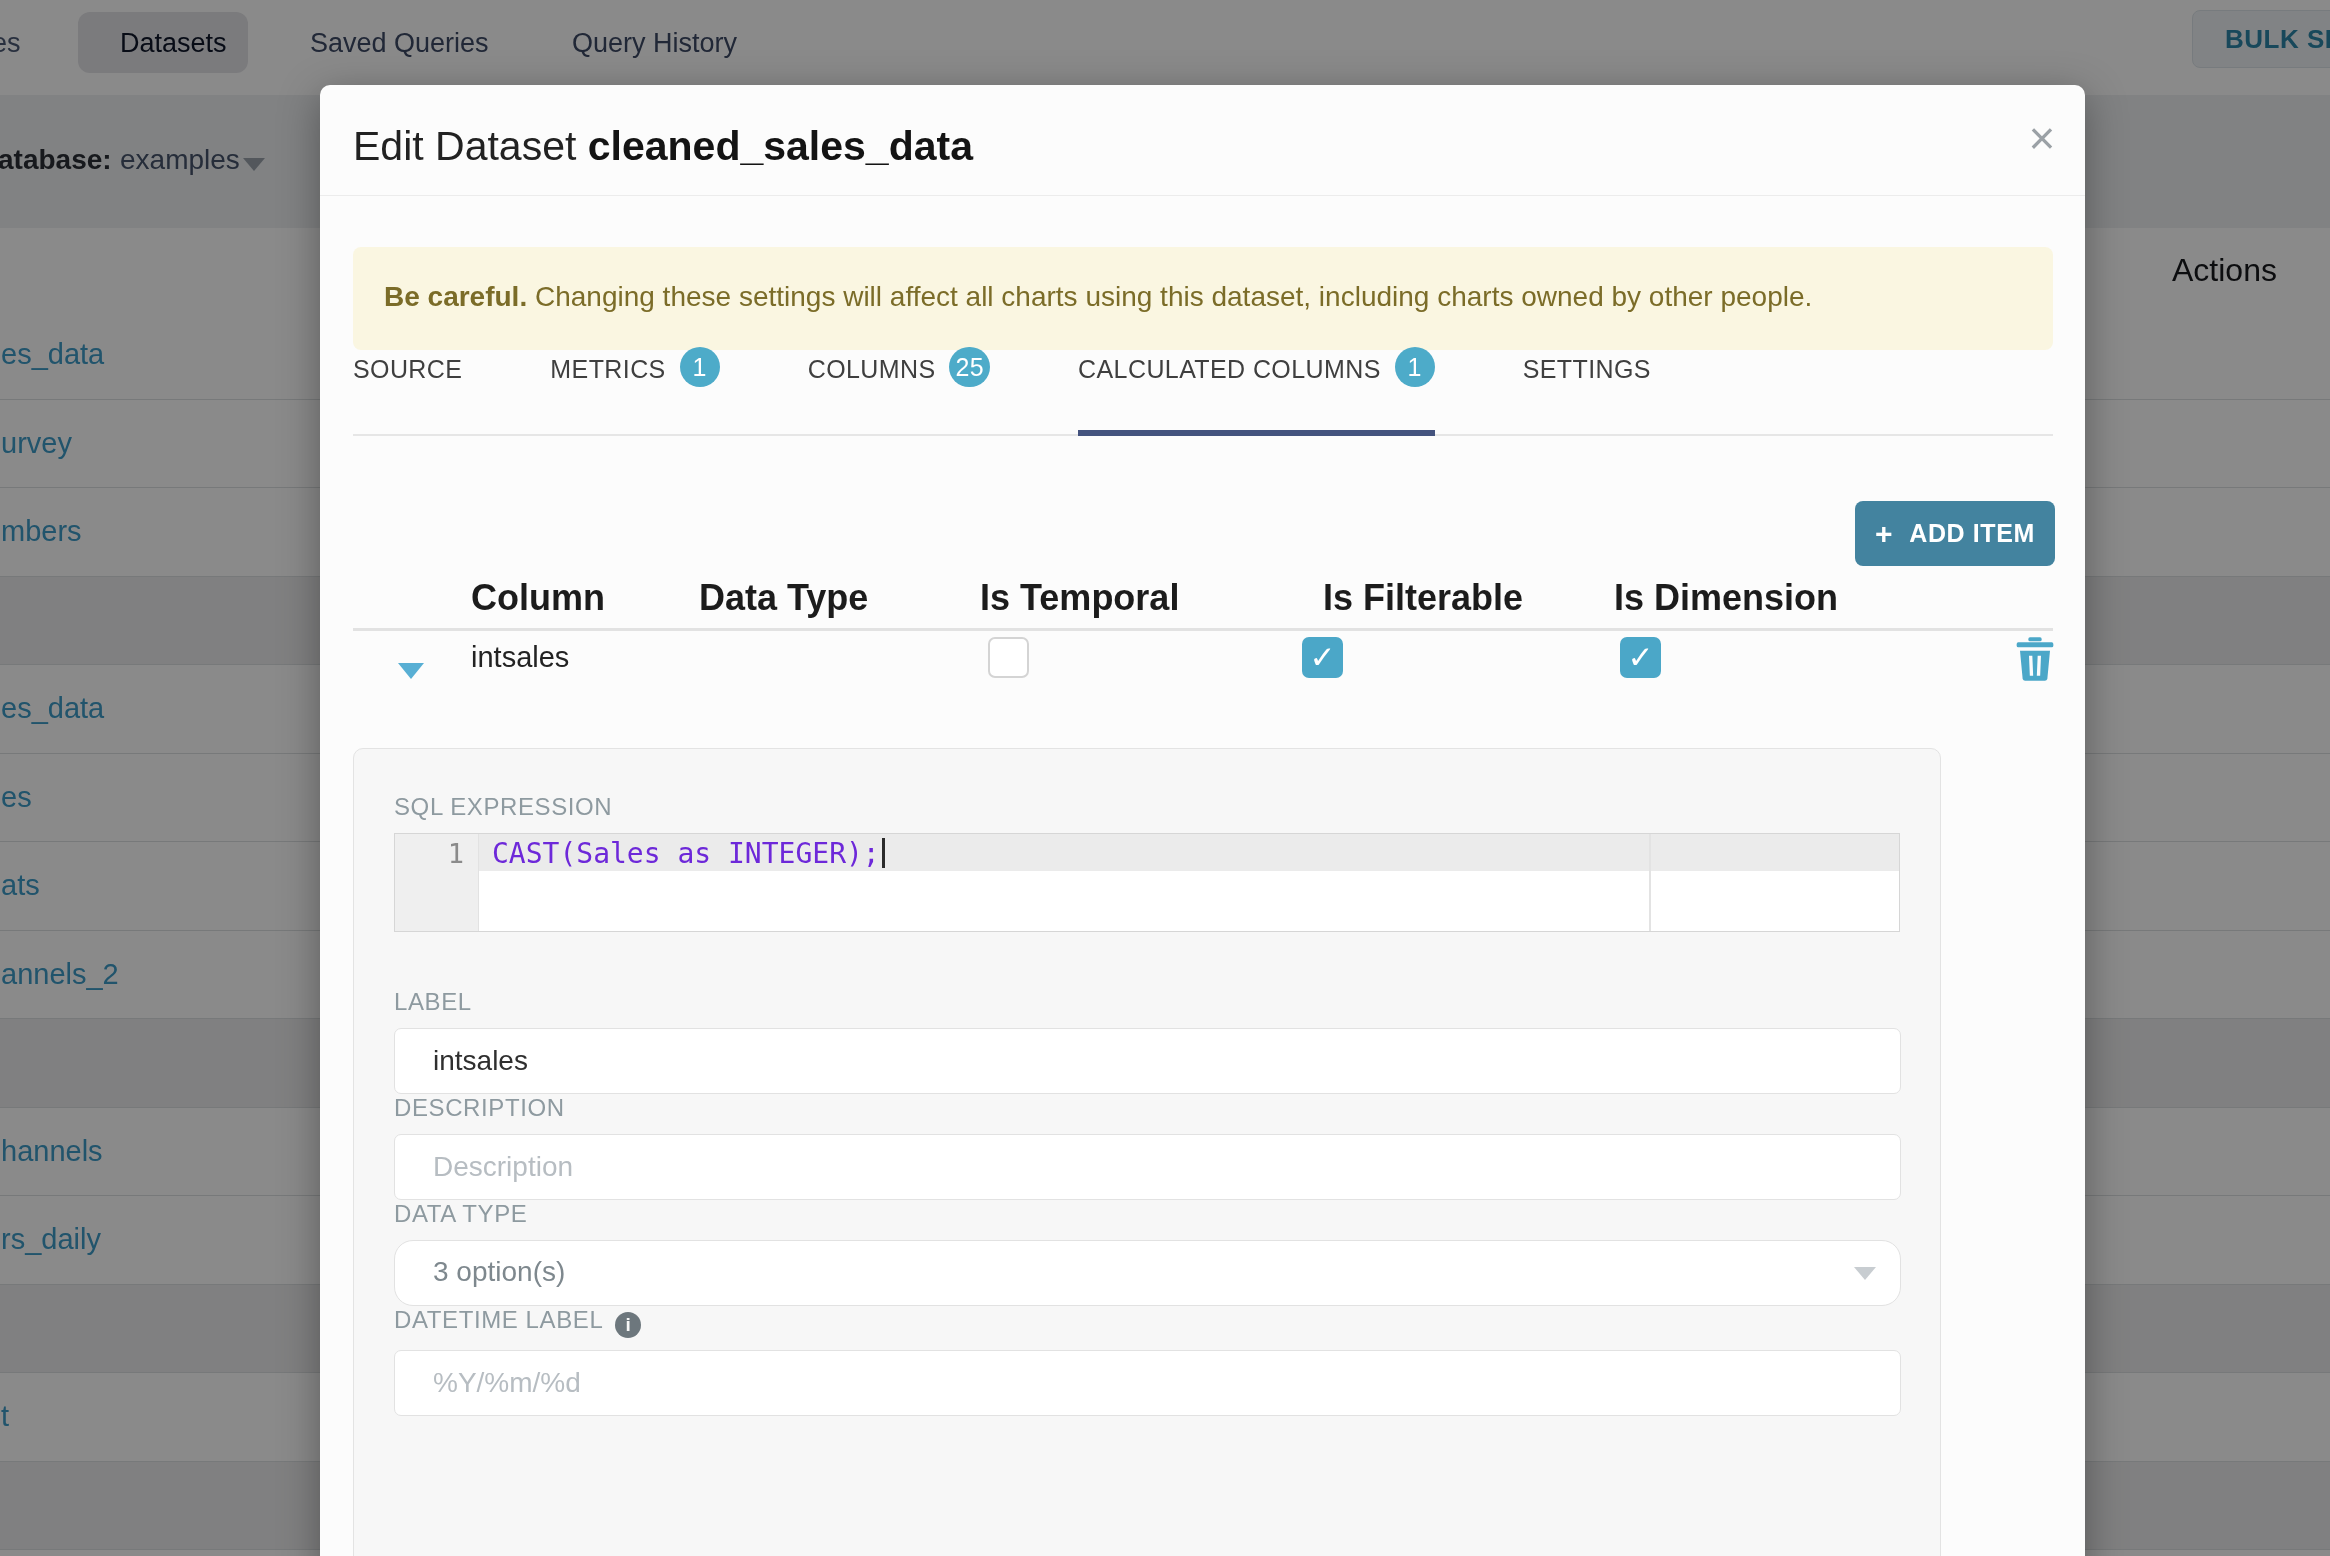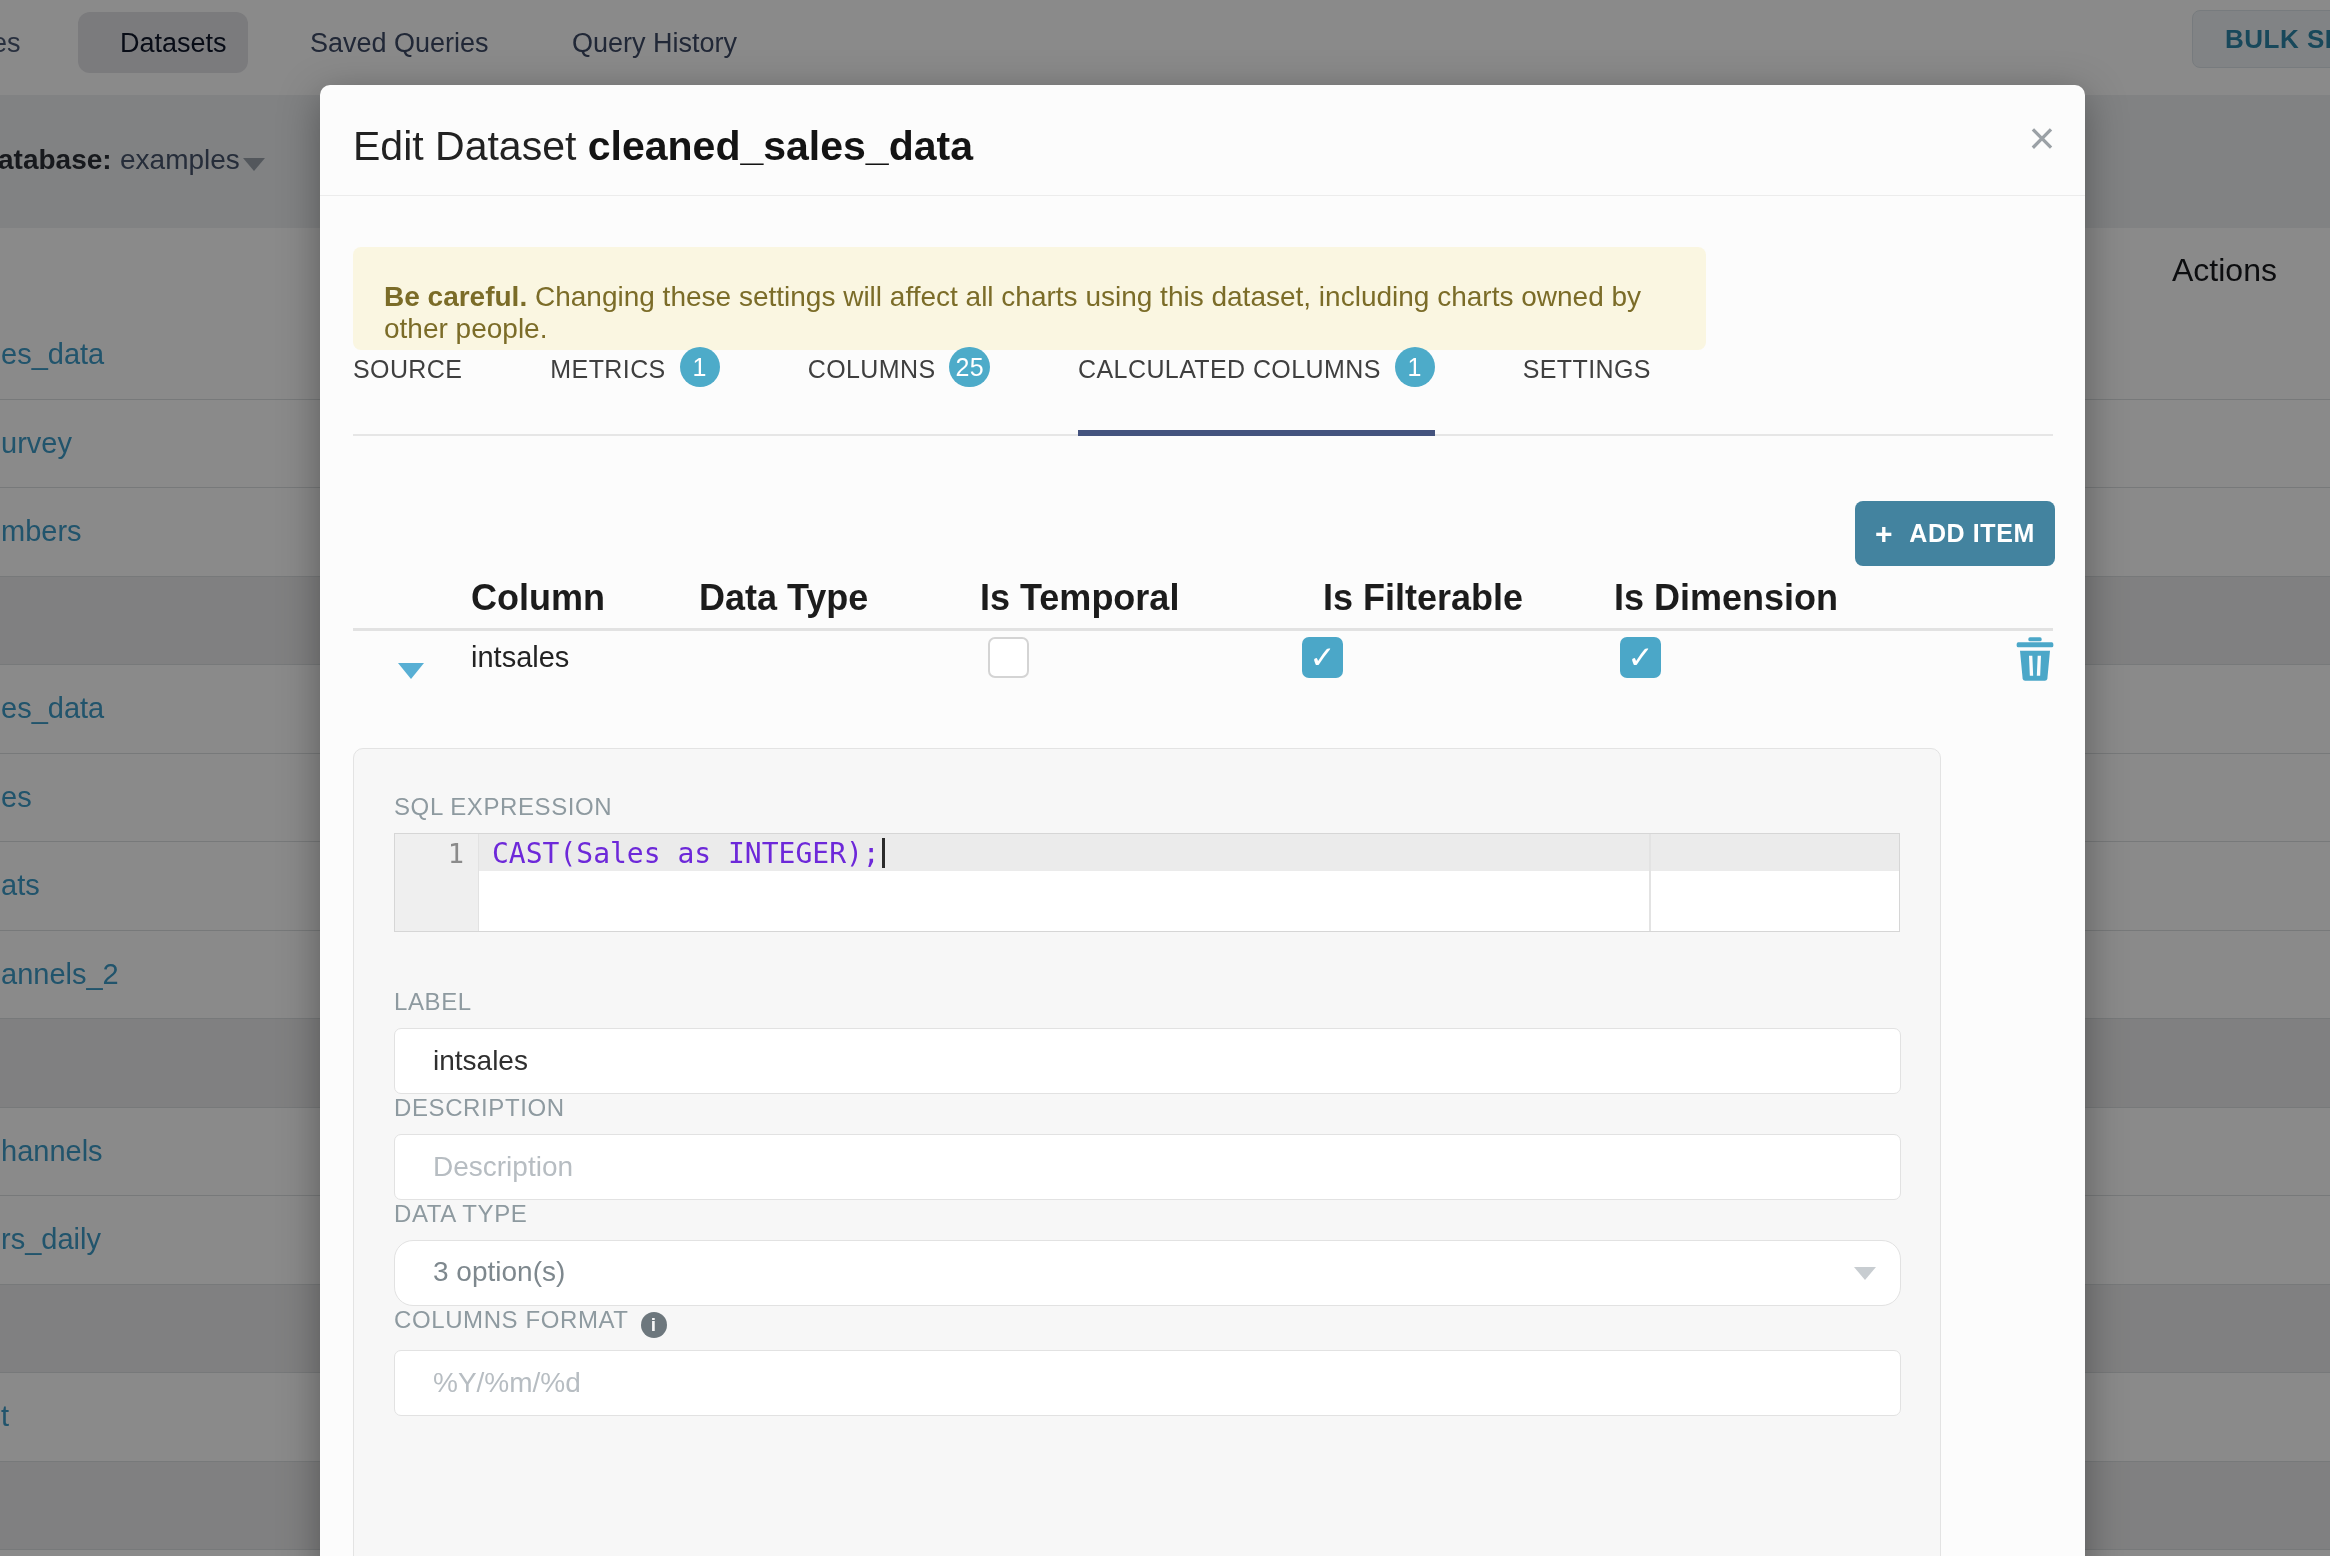--- a/index.html
+++ b/index.html
@@ -26,21 +26,21 @@
   .bg-link { position:absolute; left:1px; top:27px; font-size:29px; color:#3d9bc7; text-decoration:none; }
   .overlay { position:absolute; left:0; top:0; width:2330px; height:1556px; background:rgba(0,0,0,0.46); }
 
   
   .modal { position:absolute; left:320px; top:85px; width:1765px; height:1500px; background:#fcfcfc; border-radius:10px 10px 0 0; box-shadow:0 10px 40px rgba(0,0,0,.35); }
   .modal-head { position:absolute; left:0; top:0; width:100%; height:111px; border-bottom:1px solid #ececec; }
   .m-title { position:absolute; left:33px; top:38px; font-size:41px; color:#222; }
   .m-title b { font-weight:700; color:#141414; }
   .close-x { position:absolute; left:1694px; top:26px; width:56px; height:56px; font-size:46px; color:#9ba1a6; text-align:center; line-height:54px; cursor:default; }
 
-  .banner { position:absolute; left:33px; top:162px; width:1353px; height:103px; background:#faf6e1; border-radius:8px; }
+  .banner { position:absolute; left:33px; top:162px; width:1700px; height:103px; background:#faf6e1; border-radius:8px; }
   .banner-text { position:absolute; left:31px; top:34px; font-size:28px; color:#7b6c28; }
   .banner-text b { font-weight:700; }
 
   .tabs { position:absolute; left:33px; top:258px; height:94px; display:flex; }
   .tabs-divider { position:absolute; left:33px; top:349px; width:1700px; height:2px; background:#e6e6e6; }
   .tab { display:flex; align-items:flex-start; margin-right:88px; padding-top:12px; height:93px; position:relative; font-size:25px; letter-spacing:.4px; color:#3f3f3f; }
   .tab .badge { display:inline-block; min-width:40px; height:40px; padding:0 6px; margin-left:14px; margin-top:-8px; background:#4dabc9; border-radius:20px; color:#fff; font-size:25px; line-height:40px; text-align:center; }
   .tab.active { border-bottom:6px solid #44537e; z-index:2; }
 
   .add-btn { position:absolute; left:1535px; top:416px; width:200px; height:65px; background:#43839f; border:none; border-radius:8px; color:#fff; font-size:25px; font-weight:700; letter-spacing:.6px; }
@@ -230,19 +230,19 @@
 
       <div class="field">
         <div class="f-label">DATA TYPE</div>
         <div class="select">
           <span class="sel-value">3 option(s)</span>
           <span class="sel-caret"></span>
         </div>
       </div>
 
       <div class="field">
-        <div class="f-label"><span>COLUMNS FORMAT</span><span class="info-dot">i</span></div>
+        <div class="f-label"><span>DATETIME LABEL</span><span class="info-dot">i</span></div>
         <input class="t-input" type="text" placeholder="%Y/%m/%d" style="">
       </div>
     </div>
 
   </div>
 </div>
 
 </body></html>

